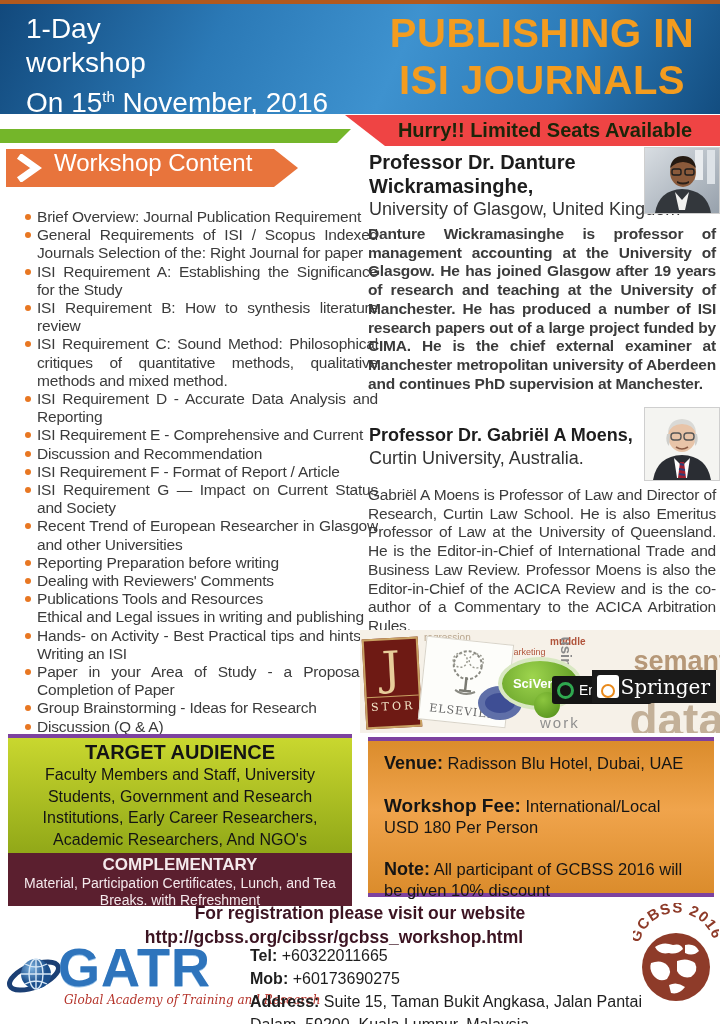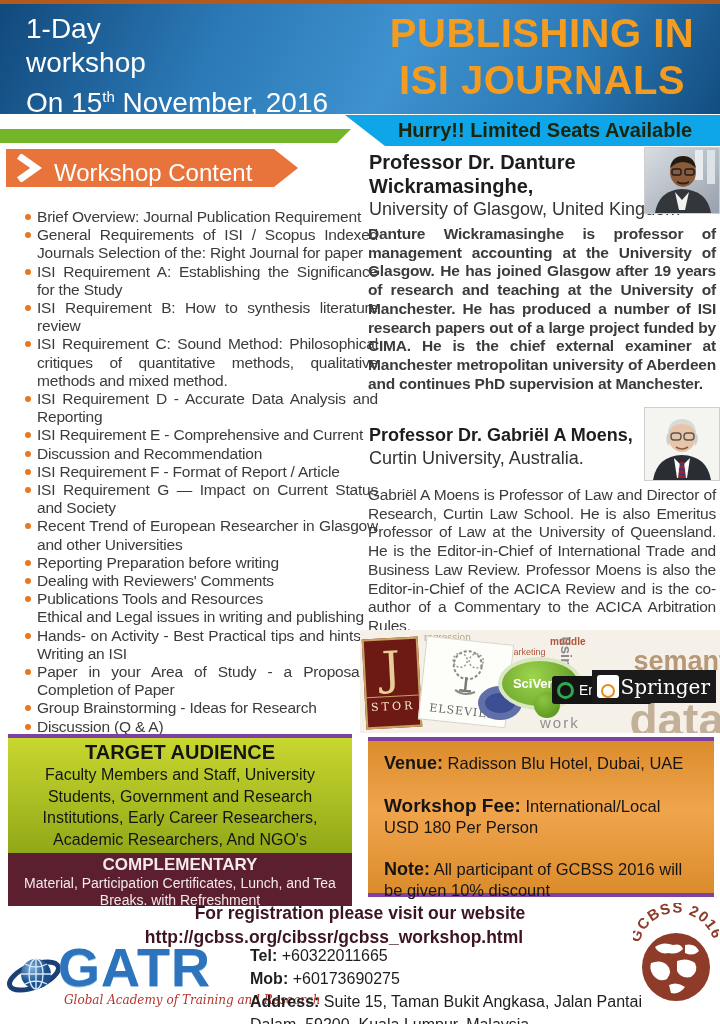--- a/index.html
+++ b/index.html
@@ -7,31 +7,31 @@
         font-family:"Liberation Sans",sans-serif;-webkit-font-smoothing:antialiased;}
 
   
   .top-line{position:absolute;left:0;top:0;width:720px;height:4px;background:#B2591D;}
   .header{position:absolute;left:0;top:4px;width:720px;height:110px;
           background:linear-gradient(115deg,#12497C 0%,#2B79B6 30%,#3E92CF 55%,#2B79B6 78%,#134D80 100%);}
   .header-intro{position:absolute;left:26px;top:8px;color:#ffffff;font-size:28px;line-height:34px;}
   .header-intro sup{font-size:15px;}
   .header-title{position:absolute;right:6px;top:6px;width:344px;text-align:center;color:#F39C1F;
                 font-weight:700;font-size:40px;line-height:47px;letter-spacing:.5px;}
-  .seats-banner{position:absolute;left:336px;top:115px;width:384px;height:31px;background:#0ea5e9;
+  .seats-banner{position:absolute;left:336px;top:115px;width:384px;height:31px;background:#ef4444;
                 clip-path:polygon(9px 0,384px 0,384px 31px,49px 31px);
                 color:#1C2509;font-weight:700;font-size:20px;line-height:31px;text-align:center;
                 padding-left:34px;box-sizing:border-box;}
   .green-bar{position:absolute;left:0;top:129px;width:351px;height:14px;background:#74B62A;
              clip-path:polygon(0 0,351px 0,337px 14px,0 14px);}
 
   
   .wc-banner{position:absolute;left:6px;top:149px;width:292px;height:38px;background:#E8743C;
              clip-path:polygon(0 0,268px 0,292px 19px,268px 38px,0 38px);
-             color:#ffffff;font-size:24px;display:flex;align-items:flex-end;padding-left:48px;box-sizing:border-box;}
+             color:#ffffff;font-size:24px;display:flex;align-items:flex-start;padding-left:48px;box-sizing:border-box;}
   .wc-chevron{position:absolute;left:10px;top:5px;width:26px;height:28px;}
   .wc-list{position:absolute;left:6px;top:190px;width:354px;height:544px;overflow:hidden;
            margin:18px;padding:0;list-style:none;color:#3B3B3B;font-size:15.5px;line-height:18.2px;letter-spacing:-0.2px;}
   .wc-list li{position:relative;padding-left:13px;text-align:justify;}
   .wc-list li::before{content:"";position:absolute;left:1px;top:6px;width:6px;height:6px;border-radius:50%;background:#E87722;}
   .wc-list li.no-bullet::before{display:none;}
 
   .target-box{position:absolute;left:8px;top:734px;width:344px;height:119px;box-sizing:border-box;
               border-top:4px solid #7D429F;background:linear-gradient(180deg,#C9D72F,#91A818);
               text-align:center;color:#141414;padding-top:2px;}

